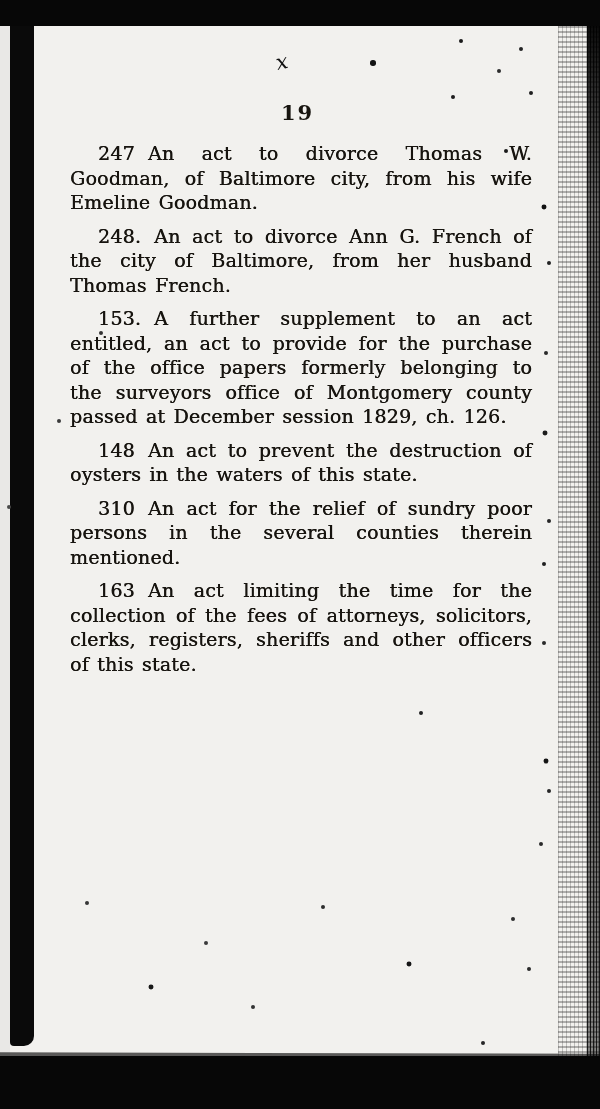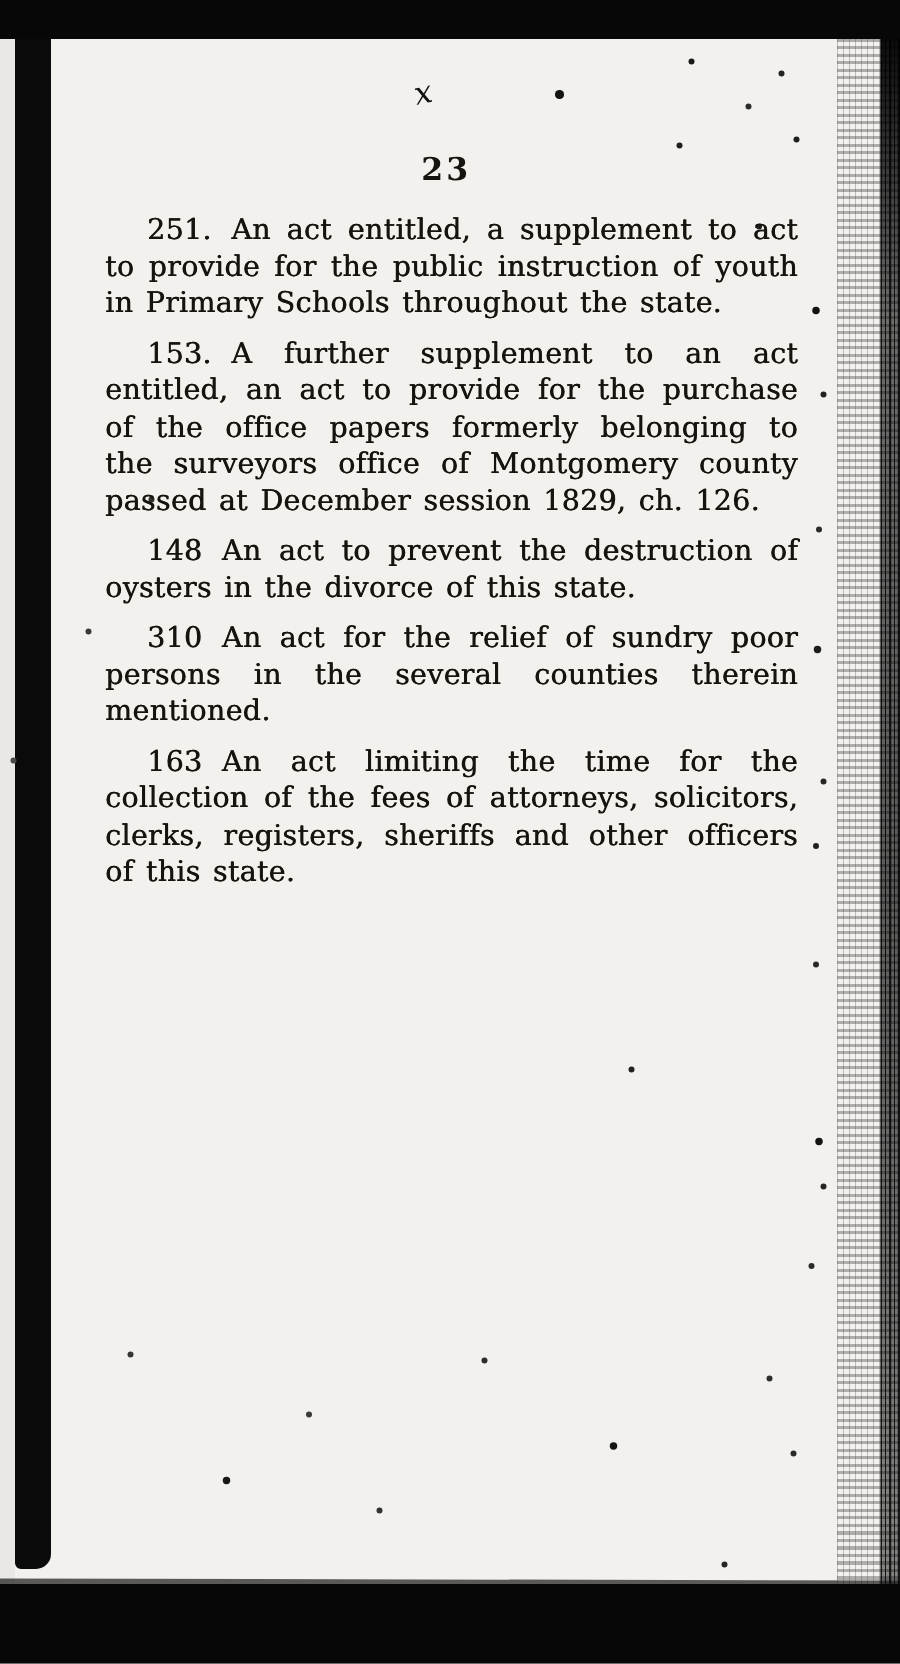--- a/index.html
+++ b/index.html
@@ -78,32 +78,33 @@
   <div class="left-strip"></div>
   <div class="left-bar"></div>
   <div class="right-noise"></div>
   <div class="right-edge"></div>
   <div class="top-band"></div>
   <div class="bottom-band"></div>
   <div class="specks"></div>
 
   <div class="x-mark">x</div>
 
-  <div class="page-number">23</div>
+  <div class="page-number">19</div>
 
   <div class="entries">
+  <p class="entry"><span class="num">247</span><span class="txt">An act to divorce Thomas W. Goodman, of Baltimore city, from his wife Emeline Goodman.</span></p>
+
+  <p class="entry"><span class="num">248.</span><span class="txt">An act to divorce Ann G. French of the city of Baltimore, from her husband Thomas French.</span></p>
 
 
 
 
-  <p class="entry"><span class="num">251.</span><span class="txt">An act entitled, a supplement to act to provide for the public instruction of youth in Primary Schools throughout the state.</span></p>
-
   <p class="entry"><span class="num">153.</span><span class="txt">A further supplement to an act entitled, an act to provide for the purchase of the office papers formerly belonging to the surveyors office of Montgomery county passed at December session 1829, ch. 126.</span></p>
 
-  <p class="entry"><span class="num">148</span><span class="txt">An act to prevent the destruction of oysters in the divorce of this state.</span></p>
+  <p class="entry"><span class="num">148</span><span class="txt">An act to prevent the destruction of oysters in the waters of this state.</span></p>
 
 
 
   <p class="entry"><span class="num">310</span><span class="txt">An act for the relief of sundry poor persons in the several counties therein mentioned.</span></p>
 
   <p class="entry"><span class="num">163</span><span class="txt">An act limiting the time for the collection of the fees of attorneys, solicitors, clerks, registers, sheriffs and other officers of this state.</span></p>
 </div>
 </div>
 
 </body></html>

